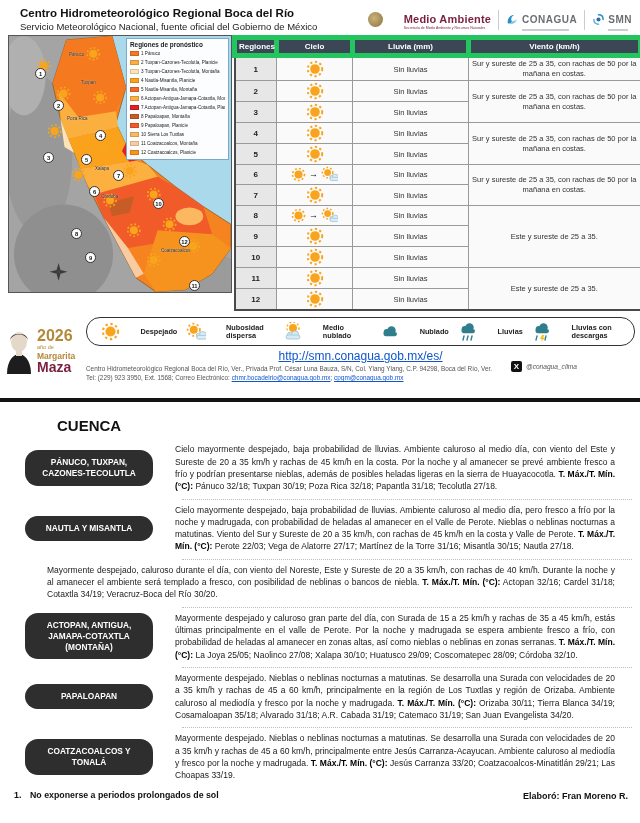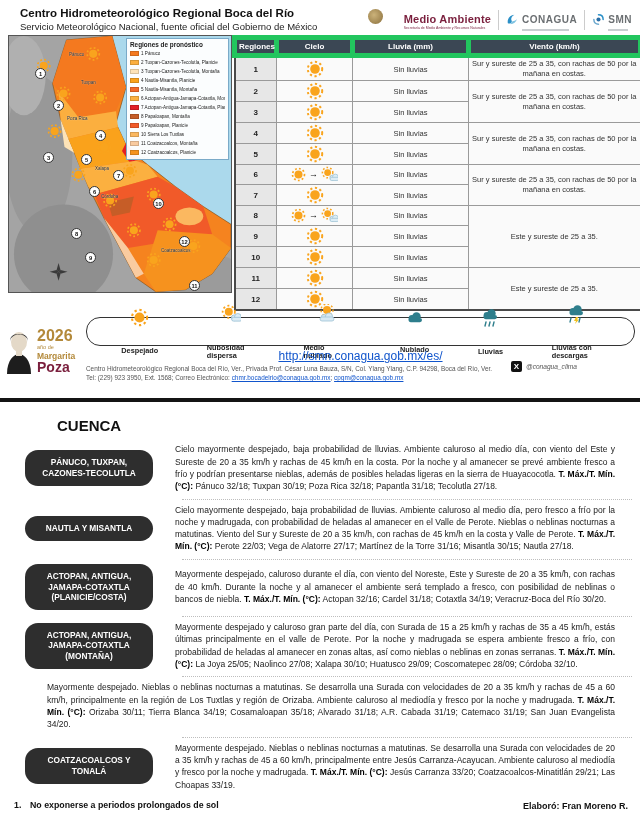--- a/index.html
+++ b/index.html
@@ -6,21 +6,21 @@
   html,body { background:#fff; }
   body { font-family:"Liberation Sans", sans-serif; width:640px; }
   .page { width:640px; height:823px; overflow:hidden; background:#fff; position:relative; }
 
   
   .hdr { display:flex; justify-content:space-between; align-items:flex-start; padding:7px 8px 2px 20px; }
   .hdr-title { font-size:11.5px; font-weight:bold; color:#111; }
   .hdr-sub { font-size:9.5px; color:#222; margin-top:2px; }
   .logos { display:flex; align-items:center; gap:7px; padding-top:2px; }
   .logo-div { width:1px; height:20px; background:#ccc; }
-  .logo-ma { display:flex; gap:21px; }
+  .logo-ma { display:flex; align-items:center; gap:21px; }
   .logo-ma .seal { width:15px; height:15px; border-radius:50%; background:radial-gradient(circle at 40% 40%, #cbb27a, #8a6f3c); }
   .logo-ma-txt b { font-size:11px; color:#7a1f3d; letter-spacing:.2px; }
   .logo-ma-txt .tiny { font-size:3.5px; color:#7a1f3d; display:block; line-height:1.1; }
   .logo-simple { display:flex; align-items:center; gap:3px; }
   .logo-simple b { font-size:10px; color:#6b6f72; letter-spacing:.5px; }
   .logo-simple .sub-line { display:block; height:2px; width:85%; background:#c9ced1; margin-top:1.5px; }
   .wave { width:13px; height:13px; }
 
   
   .top { display:flex; padding:0 2px 0 8px; margin-top:1px; }
@@ -46,21 +46,21 @@
 
   
   .mid { position:relative; height:74px; margin-top:5px; }
   .anniv { position:absolute; left:2px; top:0; width:82px; height:70px; display:flex; align-items:center; }
   .anniv-txt { line-height:1; margin-left:1px; }
   .anniv-txt .yr { font-size:16px; font-weight:bold; color:#b3893a; display:block; }
   .anniv-txt .tg { font-size:5.5px; color:#b3893a; display:block; margin:1px 0; }
   .anniv-txt .n1 { font-size:8.5px; font-weight:bold; color:#b3893a; display:block; }
   .anniv-txt .n2 { font-size:14px; font-weight:bold; color:#7a1f3d; display:block; }
   .wx-legend { position:absolute; left:86px; right:5px; top:1px; height:29px; border:1.6px solid #333; border-radius:14px; background:#fff; display:flex; align-items:center; justify-content:space-around; padding:0 10px; }
-  .wx-item { display:flex; align-items:center; gap:20px;flex-direction:column; }
+  .wx-item { display:flex; align-items:center; gap:20px; }
   .wx-item span { font-size:7.3px; font-weight:bold; color:#222; line-height:1.1; max-width:48px; }
   .contact { position:absolute; left:86px; right:5px; top:33px; }
   .contact .url { display:block; text-align:center; font-size:12px; color:#1155cc; text-decoration:underline; margin-bottom:2px; }
   .contact .addr { font-size:6.4px; color:#555; line-height:1.4; padding-right:90px; }
   .contact a.em { color:#1155cc; text-decoration:underline; }
   .x-box { position:absolute; right:58px; top:12px; display:flex; align-items:center; gap:4px; }
   .x-ic { width:11px; height:11px; background:#111; color:#fff; font-size:8px; font-weight:bold; display:flex; align-items:center; justify-content:center; border-radius:2px; }
   .x-box span { font-size:6.6px; color:#555; font-style:italic; }
 
   
@@ -466,21 +466,21 @@
         <rect width="34" height="46" fill="#ffffff"></rect>
         <ellipse cx="17" cy="14" rx="8" ry="10" fill="#e4d9c8"></ellipse>
         <path d="M8,14 C8,4 26,4 26,14 C26,9 24,6 17,6 C10,6 8,9 8,14 Z" fill="#2b2b2b"></path>
         <path d="M5,46 C5,32 12,26 17,26 C22,26 29,32 29,46 Z" fill="#1d1d1d"></path>
         <rect x="14" y="22" width="6" height="6" fill="#e4d9c8"></rect>
       </svg>
       <div class="anniv-txt">
         <span class="yr">2026</span>
         <span class="tg">año de</span>
         <span class="n1">Margarita</span>
-        <span class="n2">Poza</span>
+        <span class="n2">Maza</span>
       </div>
     </div>
 
     <div class="wx-legend">
       <div class="wx-item">
         <svg width="19" height="19" viewBox="-9 -9 18 18">
             <use href="#sun-sym"></use>
           </svg>
         <span>Despejado</span>
       </div>
@@ -557,28 +557,28 @@
   <div class="sections">
     <div class="sec">
       <div class="badge">PÁNUCO, TUXPAN, CAZONES-TECOLUTLA</div>
       <p class="sec-text"><span>Cielo mayormente despejado, baja probabilidad de lluvias. Ambiente caluroso al medio día, con viento del Este y Sureste de 20 a 35 km/h y rachas de 45 km/h en la costa. Por la noche y al amanecer se prevé ambiente fresco a frío y podrían presentarse nieblas, además de posibles heladas ligeras en la sierra de Huayacocotla.</span> <b>T. Máx./T. Mín. (°C):</b> <span>Pánuco 32/18; Tuxpan 30/19; Poza Rica 32/18; Papantla 31/18; Tecolutla 27/18.</span></p>
     </div>
     <div class="sec">
       <div class="badge">NAUTLA Y MISANTLA</div>
       <p class="sec-text"><span>Cielo mayormente despejado, baja probabilidad de lluvias. Ambiente caluroso al medio día, pero fresco a frío por la noche y madrugada, con probabilidad de heladas al amanecer en el Valle de Perote. Nieblas o neblinas nocturnas a matutinas. Viento del Sur y Sureste de 20 a 35 km/h, con rachas de 45 km/h en la costa y Valle de Perote.</span> <b>T. Máx./T. Mín. (°C):</b> <span>Perote 22/03; Vega de Alatorre 27/17; Martínez de la Torre 31/16; Misantla 30/15; Nautla 27/18.</span></p>
     </div>
     <div class="sec">
-      <div class="badge">ACTOPAN, ANTIGUA, JAMAPA-COTAXTLA (PLANICIE/COSTA)</div>
       <p class="sec-text"><span>Mayormente despejado, caluroso durante el día, con viento del Noreste, Este y Sureste de 20 a 35 km/h, con rachas de 40 km/h. Durante la noche y al amanecer el ambiente será templado a fresco, con posibilidad de neblinas o bancos de niebla.</span> <b>T. Máx./T. Mín. (°C):</b> <span>Actopan 32/16; Cardel 31/18; Cotaxtla 34/19; Veracruz-Boca del Río 30/20.</span></p>
     </div>
     <div class="sec">
       <div class="badge">ACTOPAN, ANTIGUA, JAMAPA-COTAXTLA (MONTAÑA)</div>
       <p class="sec-text"><span>Mayormente despejado y caluroso gran parte del día, con Surada de 15 a 25 km/h y rachas de 35 a 45 km/h, estás últimas principalmente en el valle de Perote. Por la noche y madrugada se espera ambiente fresco a frío, con probabilidad de heladas al amanecer en zonas altas, así como nieblas o neblinas en zonas serranas.</span> <b>T. Máx./T. Mín. (°C):</b> <span>La Joya 25/05; Naolinco 27/08; Xalapa 30/10; Huatusco 29/09; Coscomatepec 28/09; Córdoba 32/10.</span></p>
     </div>
     <div class="sec">
+      <div class="badge">PAPALOAPAN</div>
       <p class="sec-text"><span>Mayormente despejado. Nieblas o neblinas nocturnas a matutinas. Se desarrolla una Surada con velocidades de 20 a 35 km/h y rachas de 45 a 60 km/h, principalmente en la región de Los Tuxtlas y región de Orizaba. Ambiente caluroso al mediodía y fresco por la noche y madrugada.</span> <b>T. Máx./T. Mín. (°C):</b> <span>Orizaba 30/11; Tierra Blanca 34/19; Cosamaloapan 35/18; Alvarado 31/18; A.R. Cabada 31/19; Catemaco 31/19; San Juan Evangelista 34/20.</span></p>
     </div>
     <div class="sec">
       <div class="badge">COATZACOALCOS Y TONALÁ</div>
       <p class="sec-text"><span>Mayormente despejado. Nieblas o neblinas nocturnas a matutinas. Se desarrolla una Surada con velocidades de 20 a 35 km/h y rachas de 45 a 60 km/h, principalmente entre Jesús Carranza-Acayucan. Ambiente caluroso al mediodía y fresco por la noche y madrugada.</span> <b>T. Máx./T. Mín. (°C):</b> <span>Jesús Carranza 33/20; Coatzacoalcos-Minatitlán 29/21; Las Choapas 33/19.</span></p>
     </div>
   </div>
 
 
   <div class="footer">

